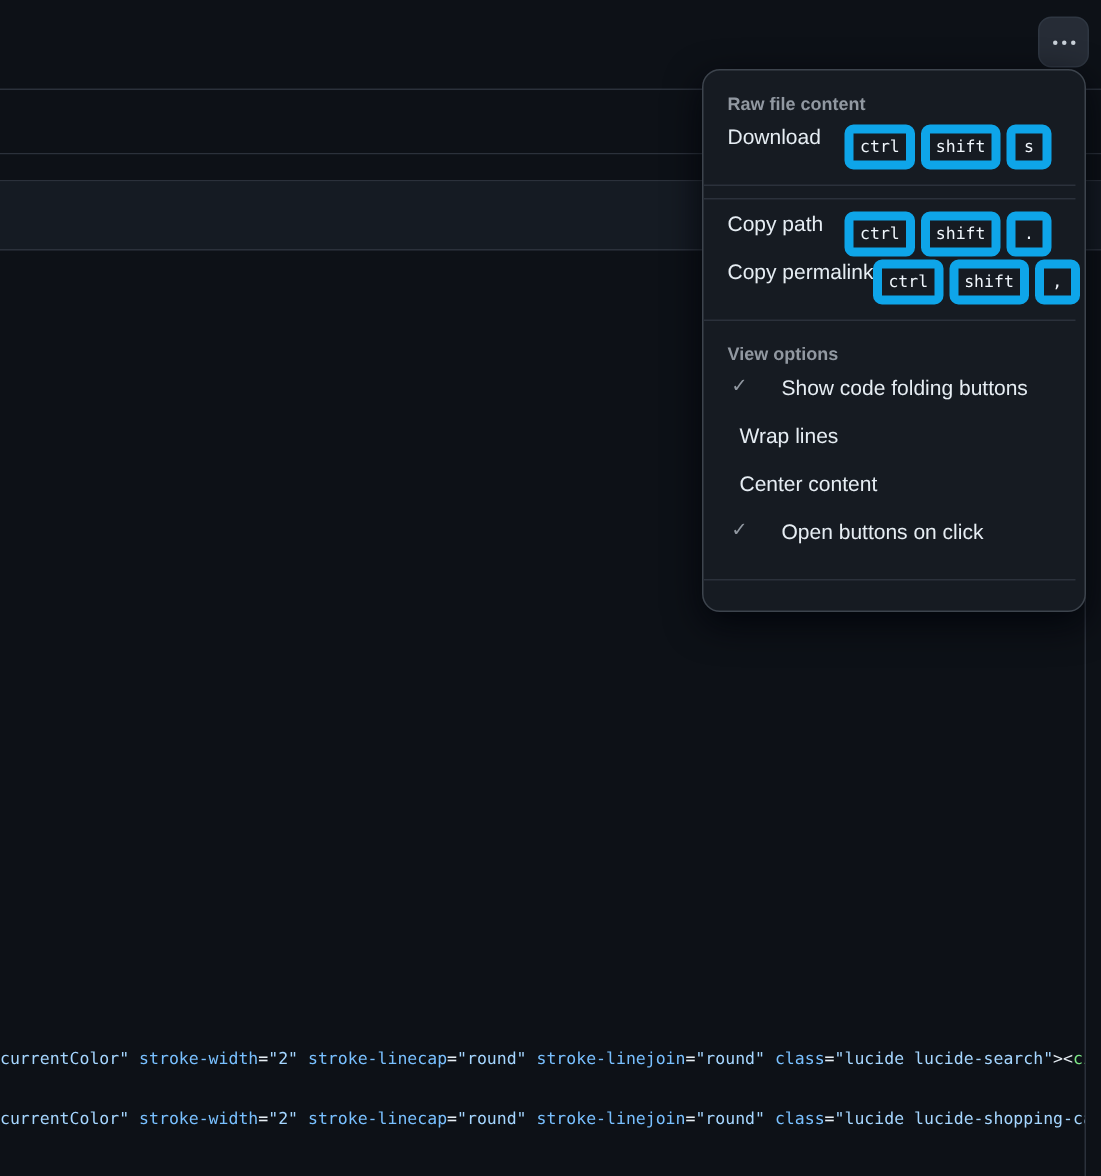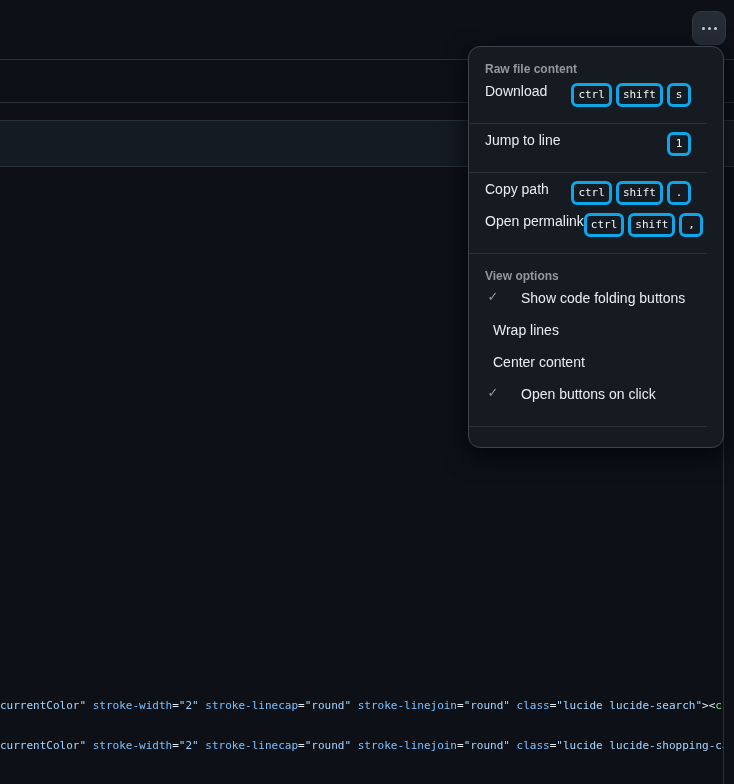--- a/index.html
+++ b/index.html
@@ -23,21 +23,21 @@
     background:#262c36;border:1px solid #2f3742;border-radius:9px;
     display:flex;align-items:center;justify-content:center;gap:3px;cursor:pointer;
   }
   .kebab-btn .dot{width:3px;height:3px;border-radius:50%;background:#c9d1d9;}
 
   
   .menu{
     position:absolute;top:46px;left:468px;width:256px;box-sizing:border-box;
     background:#161b22;border:1px solid #3d444d;border-radius:12px;
     box-shadow:0 8px 24px rgba(1,4,9,0.85);
-    padding:8px 16px 12px 0;z-index:5;
+    padding:8px 6px 12px 0;z-index:5;
   }
   .menu-header{
     padding:6px 16px;font-size:12px;font-weight:600;color:#9198a1;line-height:16px;
   }
   .menu-item{
     height:32px;padding:0 16px;display:flex;align-items:flex-start;
     font-size:14px;color:#e6edf3;cursor:pointer;
   }
   .menu-item .label{flex:0 0 auto;}
   .menu-item .spacer{flex:1;}
@@ -45,21 +45,21 @@
   .menu-divider{height:1px;background:#2b313b;margin:8px 0;}
   .check{
     width:16px;margin-right:8px;color:#9198a1;font-size:13px;line-height:1;
     flex:0 0 auto;text-align:center;
   }
   .opt-label{margin-left:8px;}
   .opt-label.with-check{margin-left:12px;}
   .kbd-group{display:flex;gap:4px;align-items:center;}
   .kbd{
     font-family:"DejaVu Sans Mono",monospace;font-size:11px;color:#f0f6fc;
-    border:3px solid #0ea5e9;border-radius:6px;
+    border:6px solid #0ea5e9;border-radius:6px;
     min-width:10px;height:18px;line-height:18px;padding:0 4px;text-align:center;
     background:transparent;
   }
 
   
   .code-area{position:absolute;left:0;top:167px;width:723px;bottom:0;overflow:hidden;}
   .code-line{
     position:absolute;left:0;width:723px;overflow:hidden;
     font-family:"DejaVu Sans Mono",monospace;font-size:11px;line-height:14px;
     white-space:pre;color:#e6edf3;
@@ -100,42 +100,35 @@
     <span class="spacer"></span>
     <span class="kbd-group">
       <span class="kbd">ctrl</span>
       <span class="kbd">shift</span>
       <span class="kbd">s</span>
     </span>
   </div>
 
   <div class="menu-divider"></div>
 
-  <div class="menu-item">
-    <span class="label">Jump to line</span>
-    <span class="spacer"></span>
-    <span class="kbd-group">
-      <span class="kbd">1</span>
-    </span>
-  </div>
 
   <div class="menu-divider"></div>
 
   <div class="menu-item">
     <span class="label">Copy path</span>
     <span class="spacer"></span>
     <span class="kbd-group">
       <span class="kbd">ctrl</span>
       <span class="kbd">shift</span>
       <span class="kbd">.</span>
     </span>
   </div>
 
   <div class="menu-item">
-    <span class="label">Open permalink</span>
+    <span class="label">Copy permalink</span>
     <span class="spacer"></span>
     <span class="kbd-group">
       <span class="kbd">ctrl</span>
       <span class="kbd">shift</span>
       <span class="kbd">,</span>
     </span>
   </div>
 
   <div class="menu-divider"></div>
 

